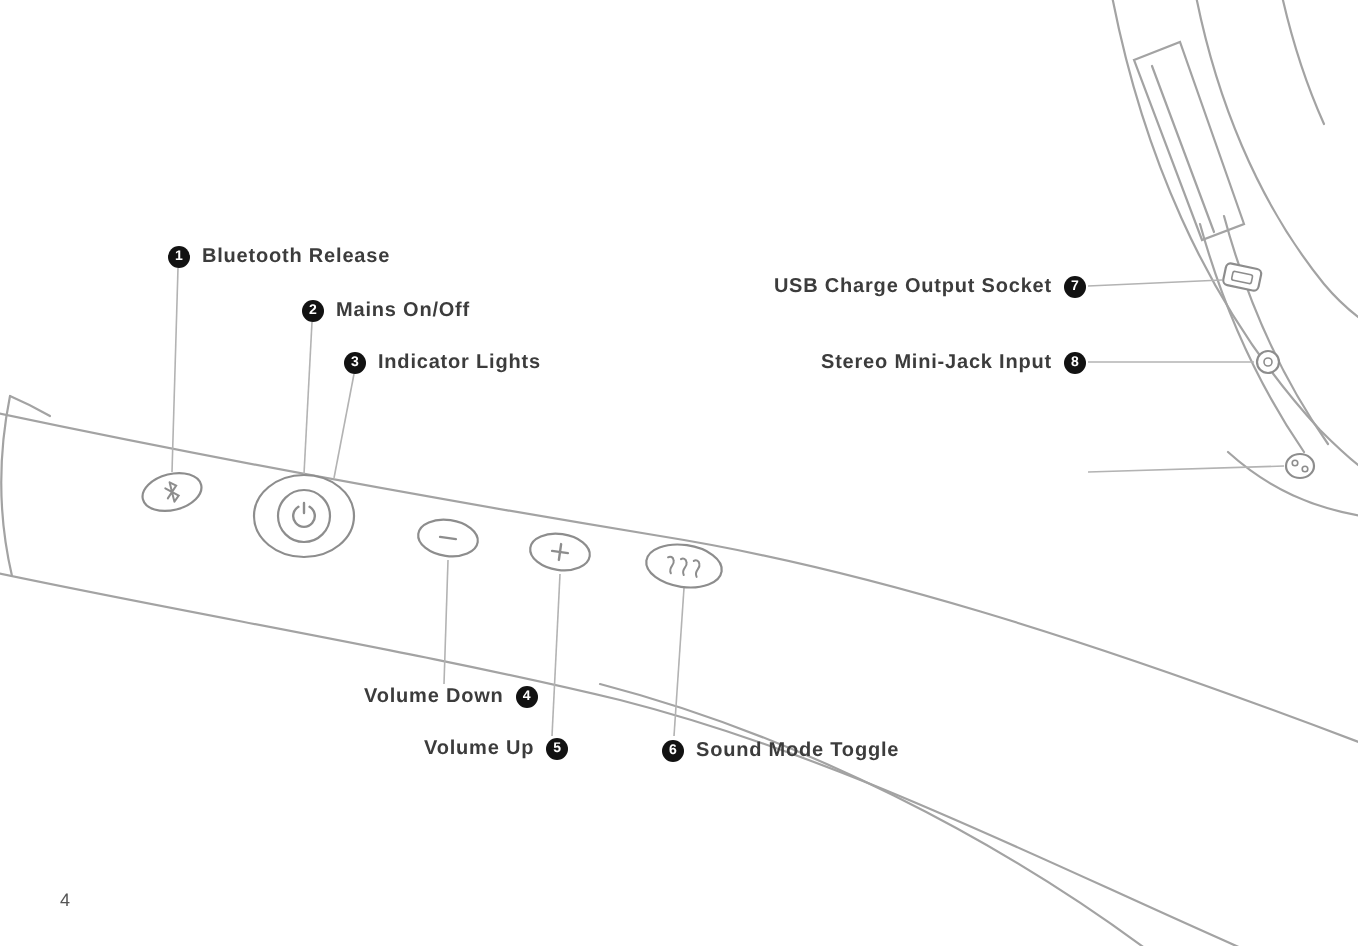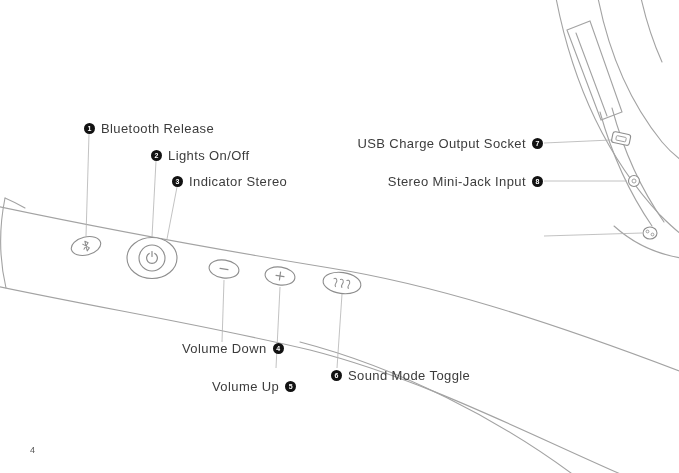--- a/index.html
+++ b/index.html
@@ -13,23 +13,24 @@
   .stage svg{position:absolute;left:0;top:0;}
   .callout{
     position:absolute;
     display:flex;
     align-items:center;
     gap:6px;
     height:12px;
     white-space:nowrap;
   }
   .callout .label{
-    font-size:13px;
+    font-size:10px;
     letter-spacing:0.4px;
     color:#3c3c3c;
+    font-weight:bold;
   }
   .badge{
     width:11px;height:11px;
     border-radius:50%;
     background:#121212;
     color:#ffffff;
     font-size:7px;
     line-height:11px;
     text-align:center;
     flex:0 0 11px;
@@ -137,34 +138,34 @@
     </g>
   </svg>
 
   <div class="callout" style="left:84px;top:122px;">
     <span class="badge">1</span>
     <span class="label">Bluetooth Release</span>
   </div>
 
   <div class="callout" style="left:151px;top:149px;">
     <span class="badge">2</span>
-    <span class="label">Lights On/Off</span>
+    <span class="label">Mains On/Off</span>
   </div>
 
   <div class="callout" style="left:172px;top:175px;">
     <span class="badge">3</span>
-    <span class="label">Indicator Stereo</span>
+    <span class="label">Indicator Lights</span>
   </div>
 
   <div class="callout" style="left:147px;top:342px;margin-left:35px;">
     <span class="label">Volume Down</span>
     <span class="badge">4</span>
   </div>
 
-  <div class="callout" style="left:212px;top:380px;align-items:center;">
+  <div class="callout" style="left:212px;top:368px;align-items:center;">
     <span class="label">Volume Up</span>
     <span class="badge">5</span>
   </div>
 
   <div class="callout" style="left:331px;top:369px;justify-content:center;">
     <span class="badge">6</span>
     <span class="label">Sound Mode Toggle</span>
   </div>
 
   <div class="callout" style="right:136px;top:137px;">

